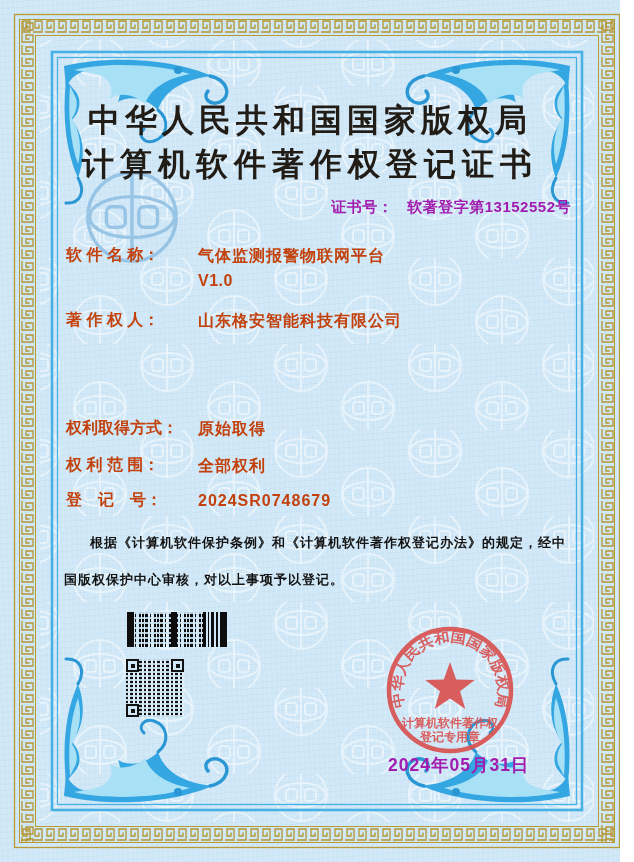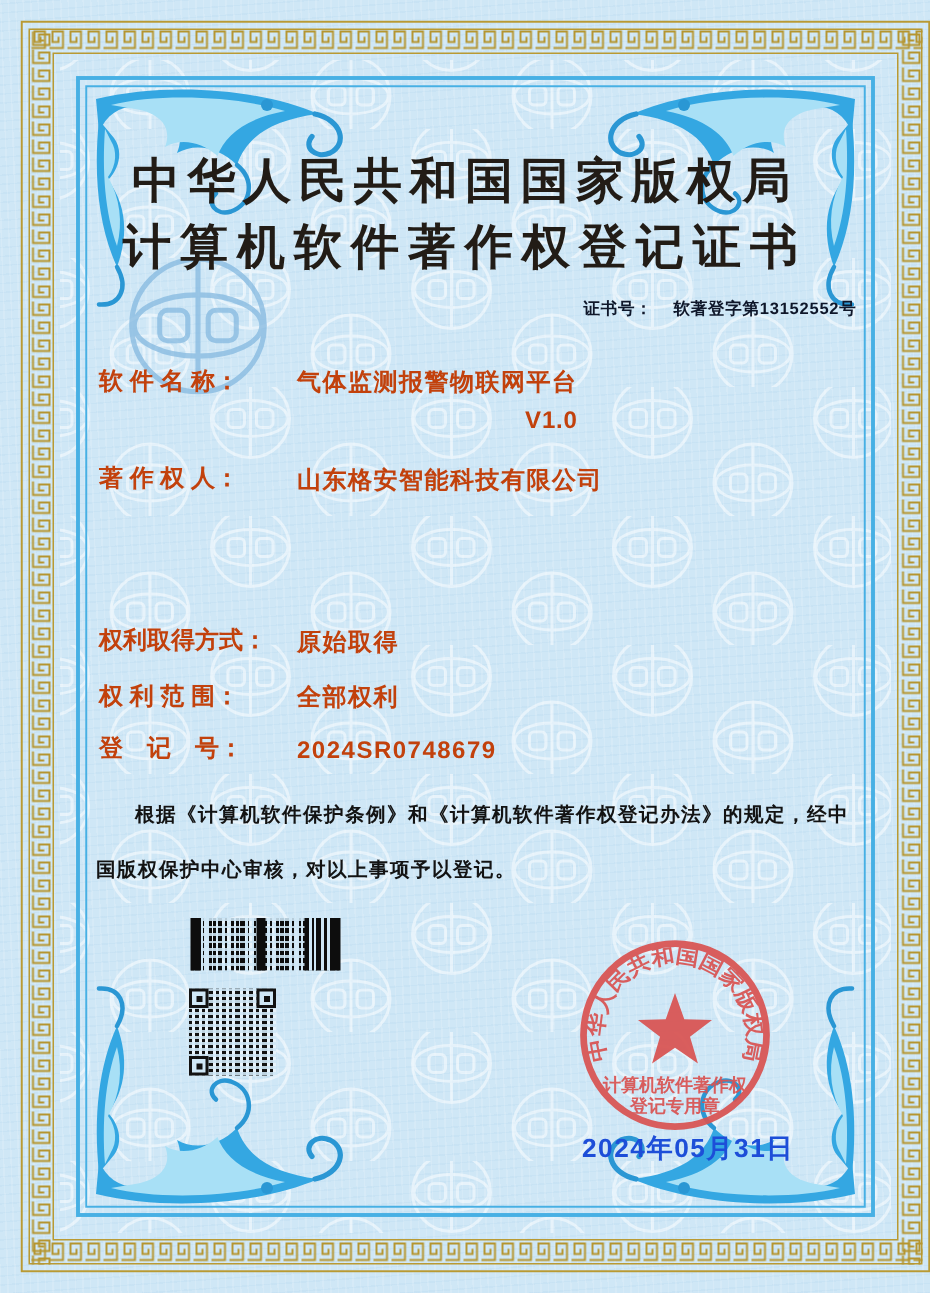--- a/index.html
+++ b/index.html
@@ -8,25 +8,25 @@
   .cert::after{content:"";position:absolute;inset:0;pointer-events:none;
     background:repeating-linear-gradient(88deg, rgba(255,255,255,.14) 0 1px, transparent 1px 5px),
                repeating-linear-gradient(-4deg, rgba(140,190,225,.10) 0 1px, transparent 1px 6px);}
   svg.bg{position:absolute;left:0;top:0;z-index:1;}
   .layer{position:absolute;inset:0;z-index:2;}
   .title{position:absolute;left:0;width:100%;text-align:center;
     font-family:"Liberation Serif",serif;font-weight:bold;color:#221c16;
     font-size:32px;letter-spacing:5px;white-space:nowrap;}
   .title.l1{top:99px;}
   .title.l2{top:143px;letter-spacing:6px;}
-  .certno{position:absolute;top:198px;right:49px;font-size:11px;font-weight:bold;color:#0f172a;letter-spacing:0.5px;}
+  .certno{position:absolute;top:198px;right:49px;font-size:15px;font-weight:bold;color:#a21caf;letter-spacing:0.5px;}
   .certno .lbl{margin-right:14px;}
   .field{position:absolute;left:66px;display:flex;font-size:16px;font-weight:bold;color:#c2410c;line-height:1;}
   .field .lbl{width:132px;flex:none;}
-  .field .val{letter-spacing:1px;line-height:25px;margin-top:-4px;text-align:right;}
+  .field .val{letter-spacing:1px;line-height:25px;margin-top:-4px;}
   .field .val .v2{display:block;letter-spacing:0.5px;}
   .f1{top:247px;} .f2{top:312px;} .f3{top:420px;} .f4{top:457px;} .f5{top:492px;}
   .statement{position:absolute;left:64px;top:524px;width:502px;font-size:13px;font-weight:bold;
     color:#131313;line-height:37px;text-indent:2em;letter-spacing:1px;text-align:justify;}
   .barcode{position:absolute;left:127px;top:612px;width:100px;height:35px;
     background:
       repeating-linear-gradient(0deg, transparent 0 3px, rgba(207,231,246,.88) 3px 5px),
       repeating-linear-gradient(90deg, #0d0d0d 0 2px, transparent 2px 3px, #0d0d0d 3px 6px,
         transparent 6px 8px, #0d0d0d 8px 9px, transparent 9px 12px, #0d0d0d 12px 14px, transparent 14px 15px);}
   .barcode::before{content:"";position:absolute;left:0;top:0;bottom:0;width:7px;background:#0d0d0d;}
@@ -35,21 +35,21 @@
       #cfe7f6 6px 8px,#0d0d0d 8px 11px,#cfe7f6 11px 13px,#0d0d0d 13px 15px,#cfe7f6 15px 17px,#0d0d0d 17px 24px);}
   .barcode .mid{position:absolute;left:44px;top:0;bottom:0;width:6px;background:#0d0d0d;}
   .qr{position:absolute;left:126px;top:659px;width:58px;height:58px;
     background:
       repeating-linear-gradient(0deg, rgba(207,231,246,.9) 0 2px, transparent 2px 4px),
       repeating-linear-gradient(90deg, #121212 0 2px, #e8f3fb 2px 4px, #121212 4px 7px, #e8f3fb 7px 9px);}
   .qr .finder{position:absolute;width:13px;height:13px;border:2.5px solid #121212;background:#cfe7f6;box-sizing:border-box;}
   .qr .finder::after{content:"";position:absolute;inset:2.5px;background:#121212;}
   .qr .tl{left:0;top:0;} .qr .tr{right:0;top:0;} .qr .bl{left:0;bottom:0;}
   svg.seal{position:absolute;left:384px;top:624px;opacity:.93;}
-  .date{position:absolute;left:388px;top:753px;font-size:17.5px;font-weight:bold;color:#1d4ed8;letter-spacing:1px;}
+  .date{position:absolute;left:388px;top:753px;font-size:17.5px;font-weight:bold;color:#a21caf;letter-spacing:1px;}
 </style>
 </head>
 <body>
 
 <div class="cert">
 
   <svg class="bg" width="634" height="862" viewBox="0 0 634 862">
     <defs>
       <g id="emb" fill="none" stroke-width="2">
         <circle r="26"></circle>

